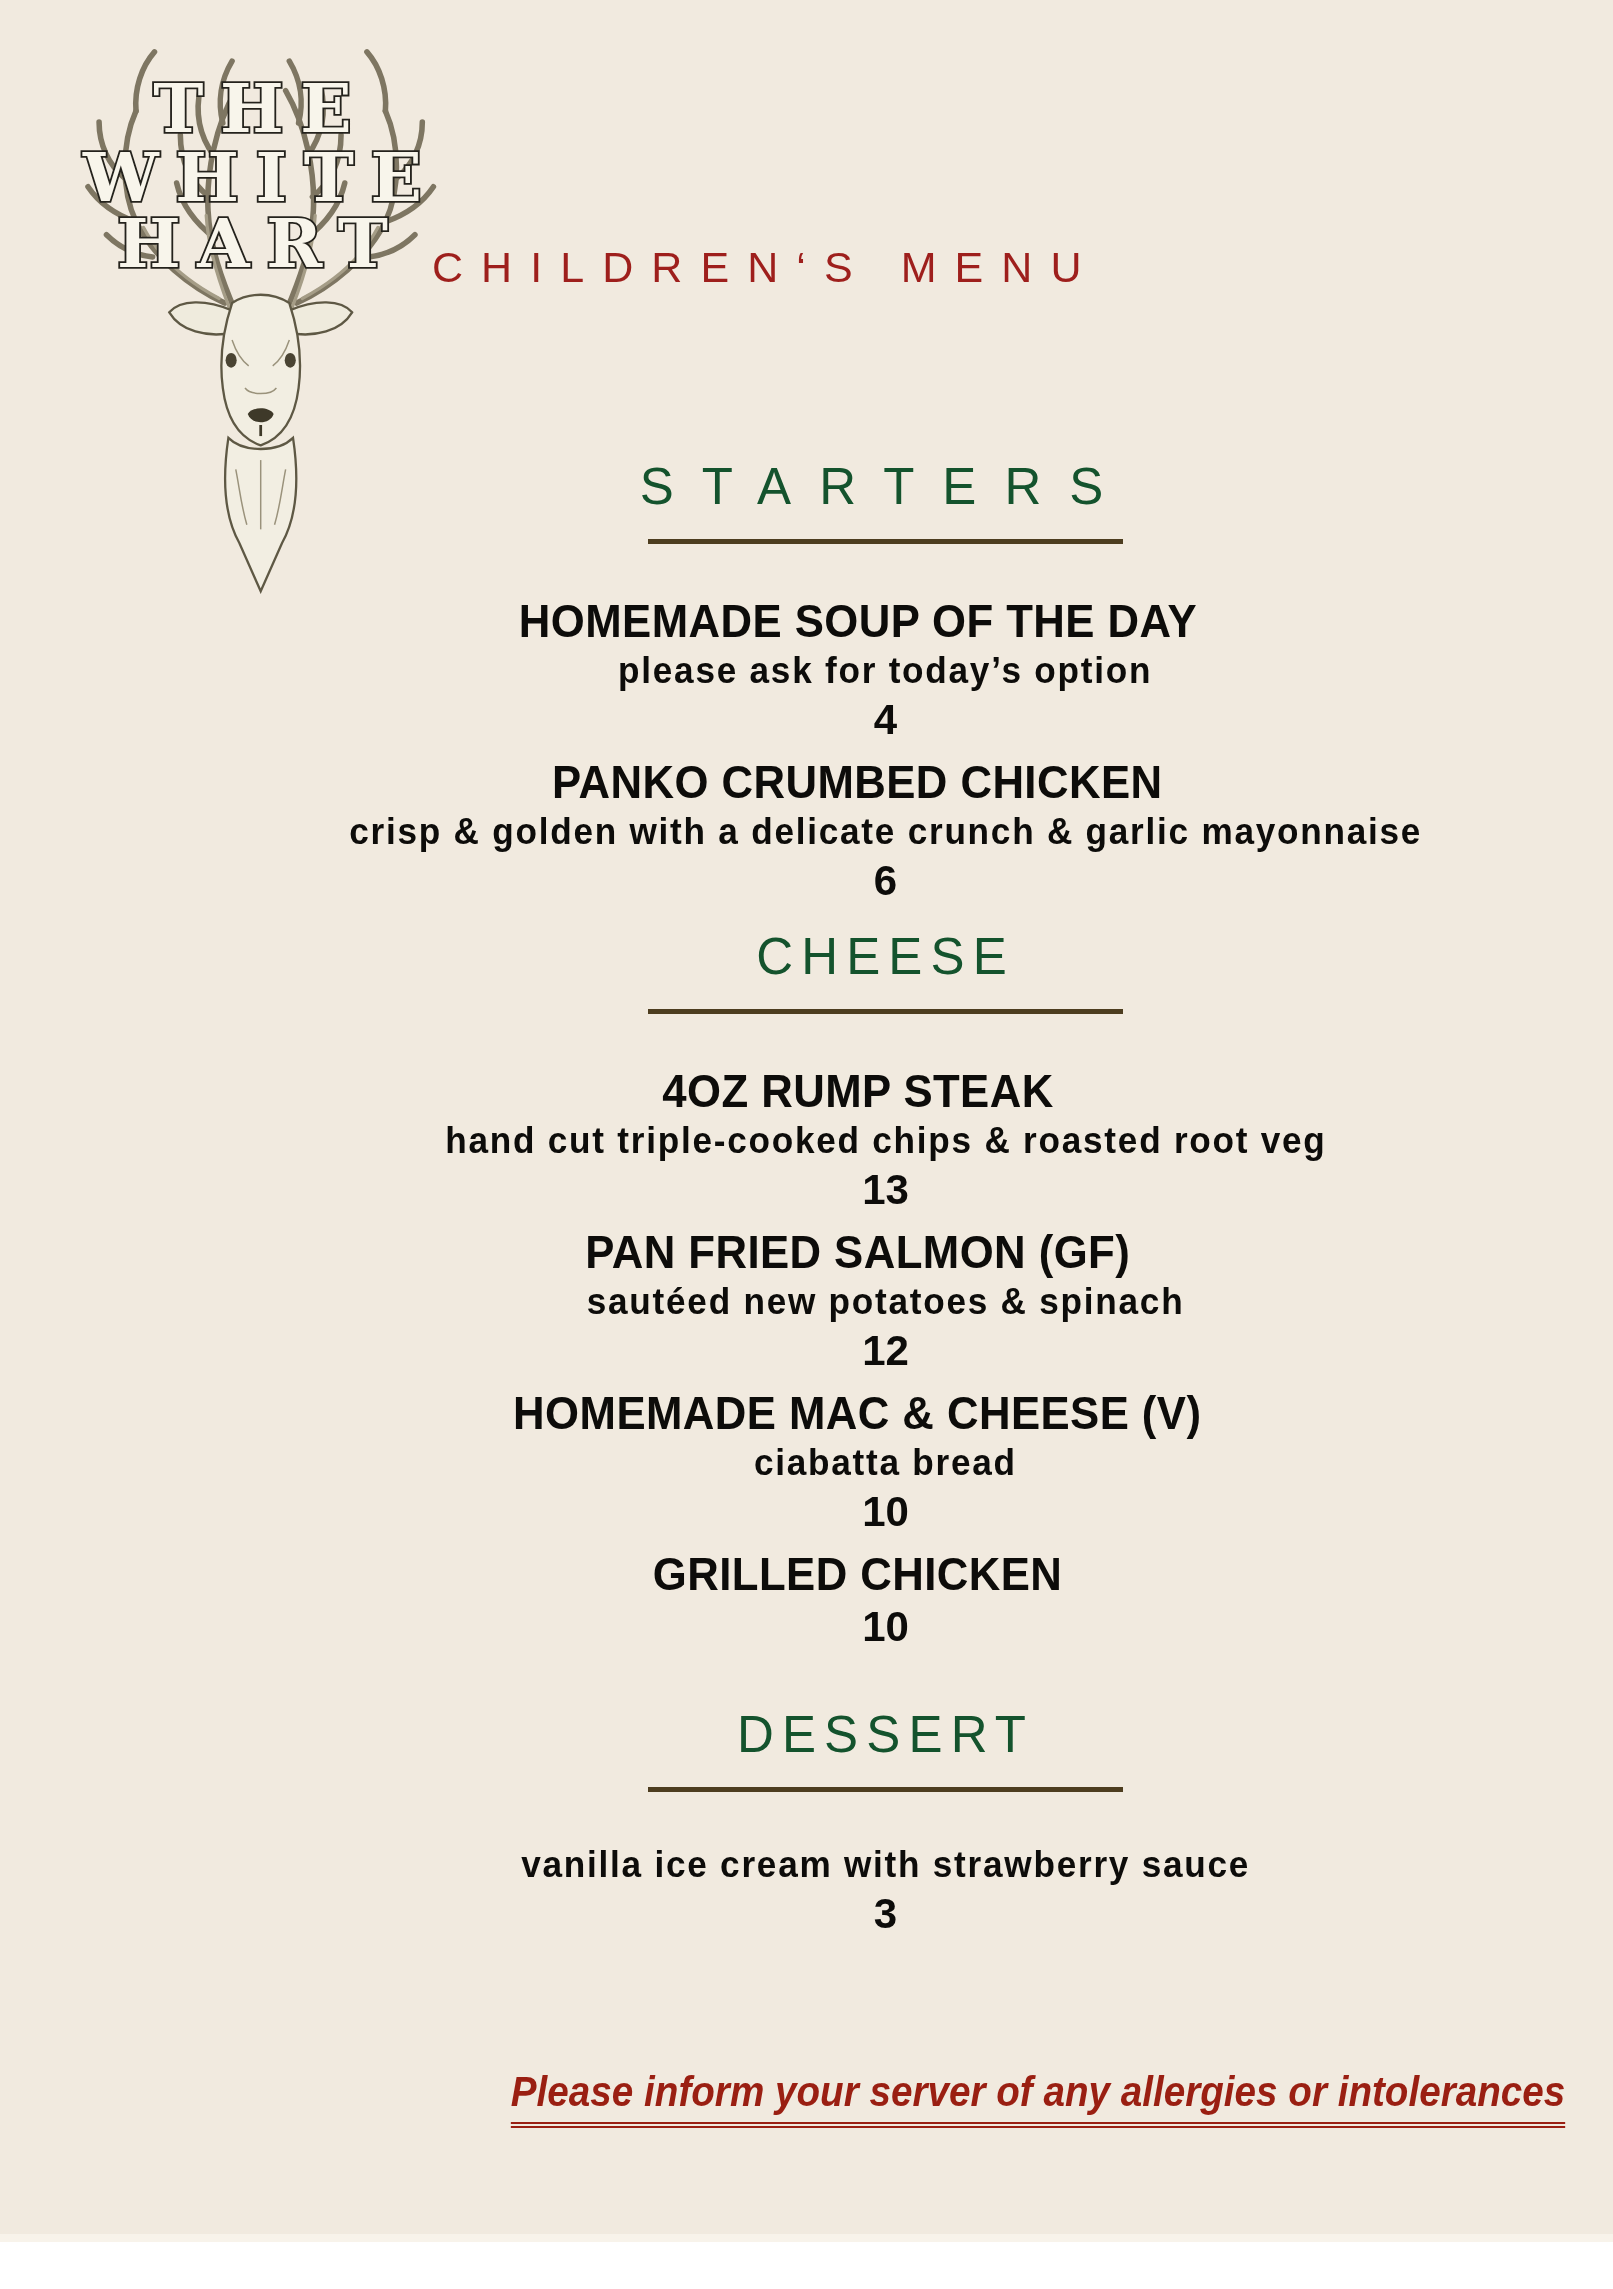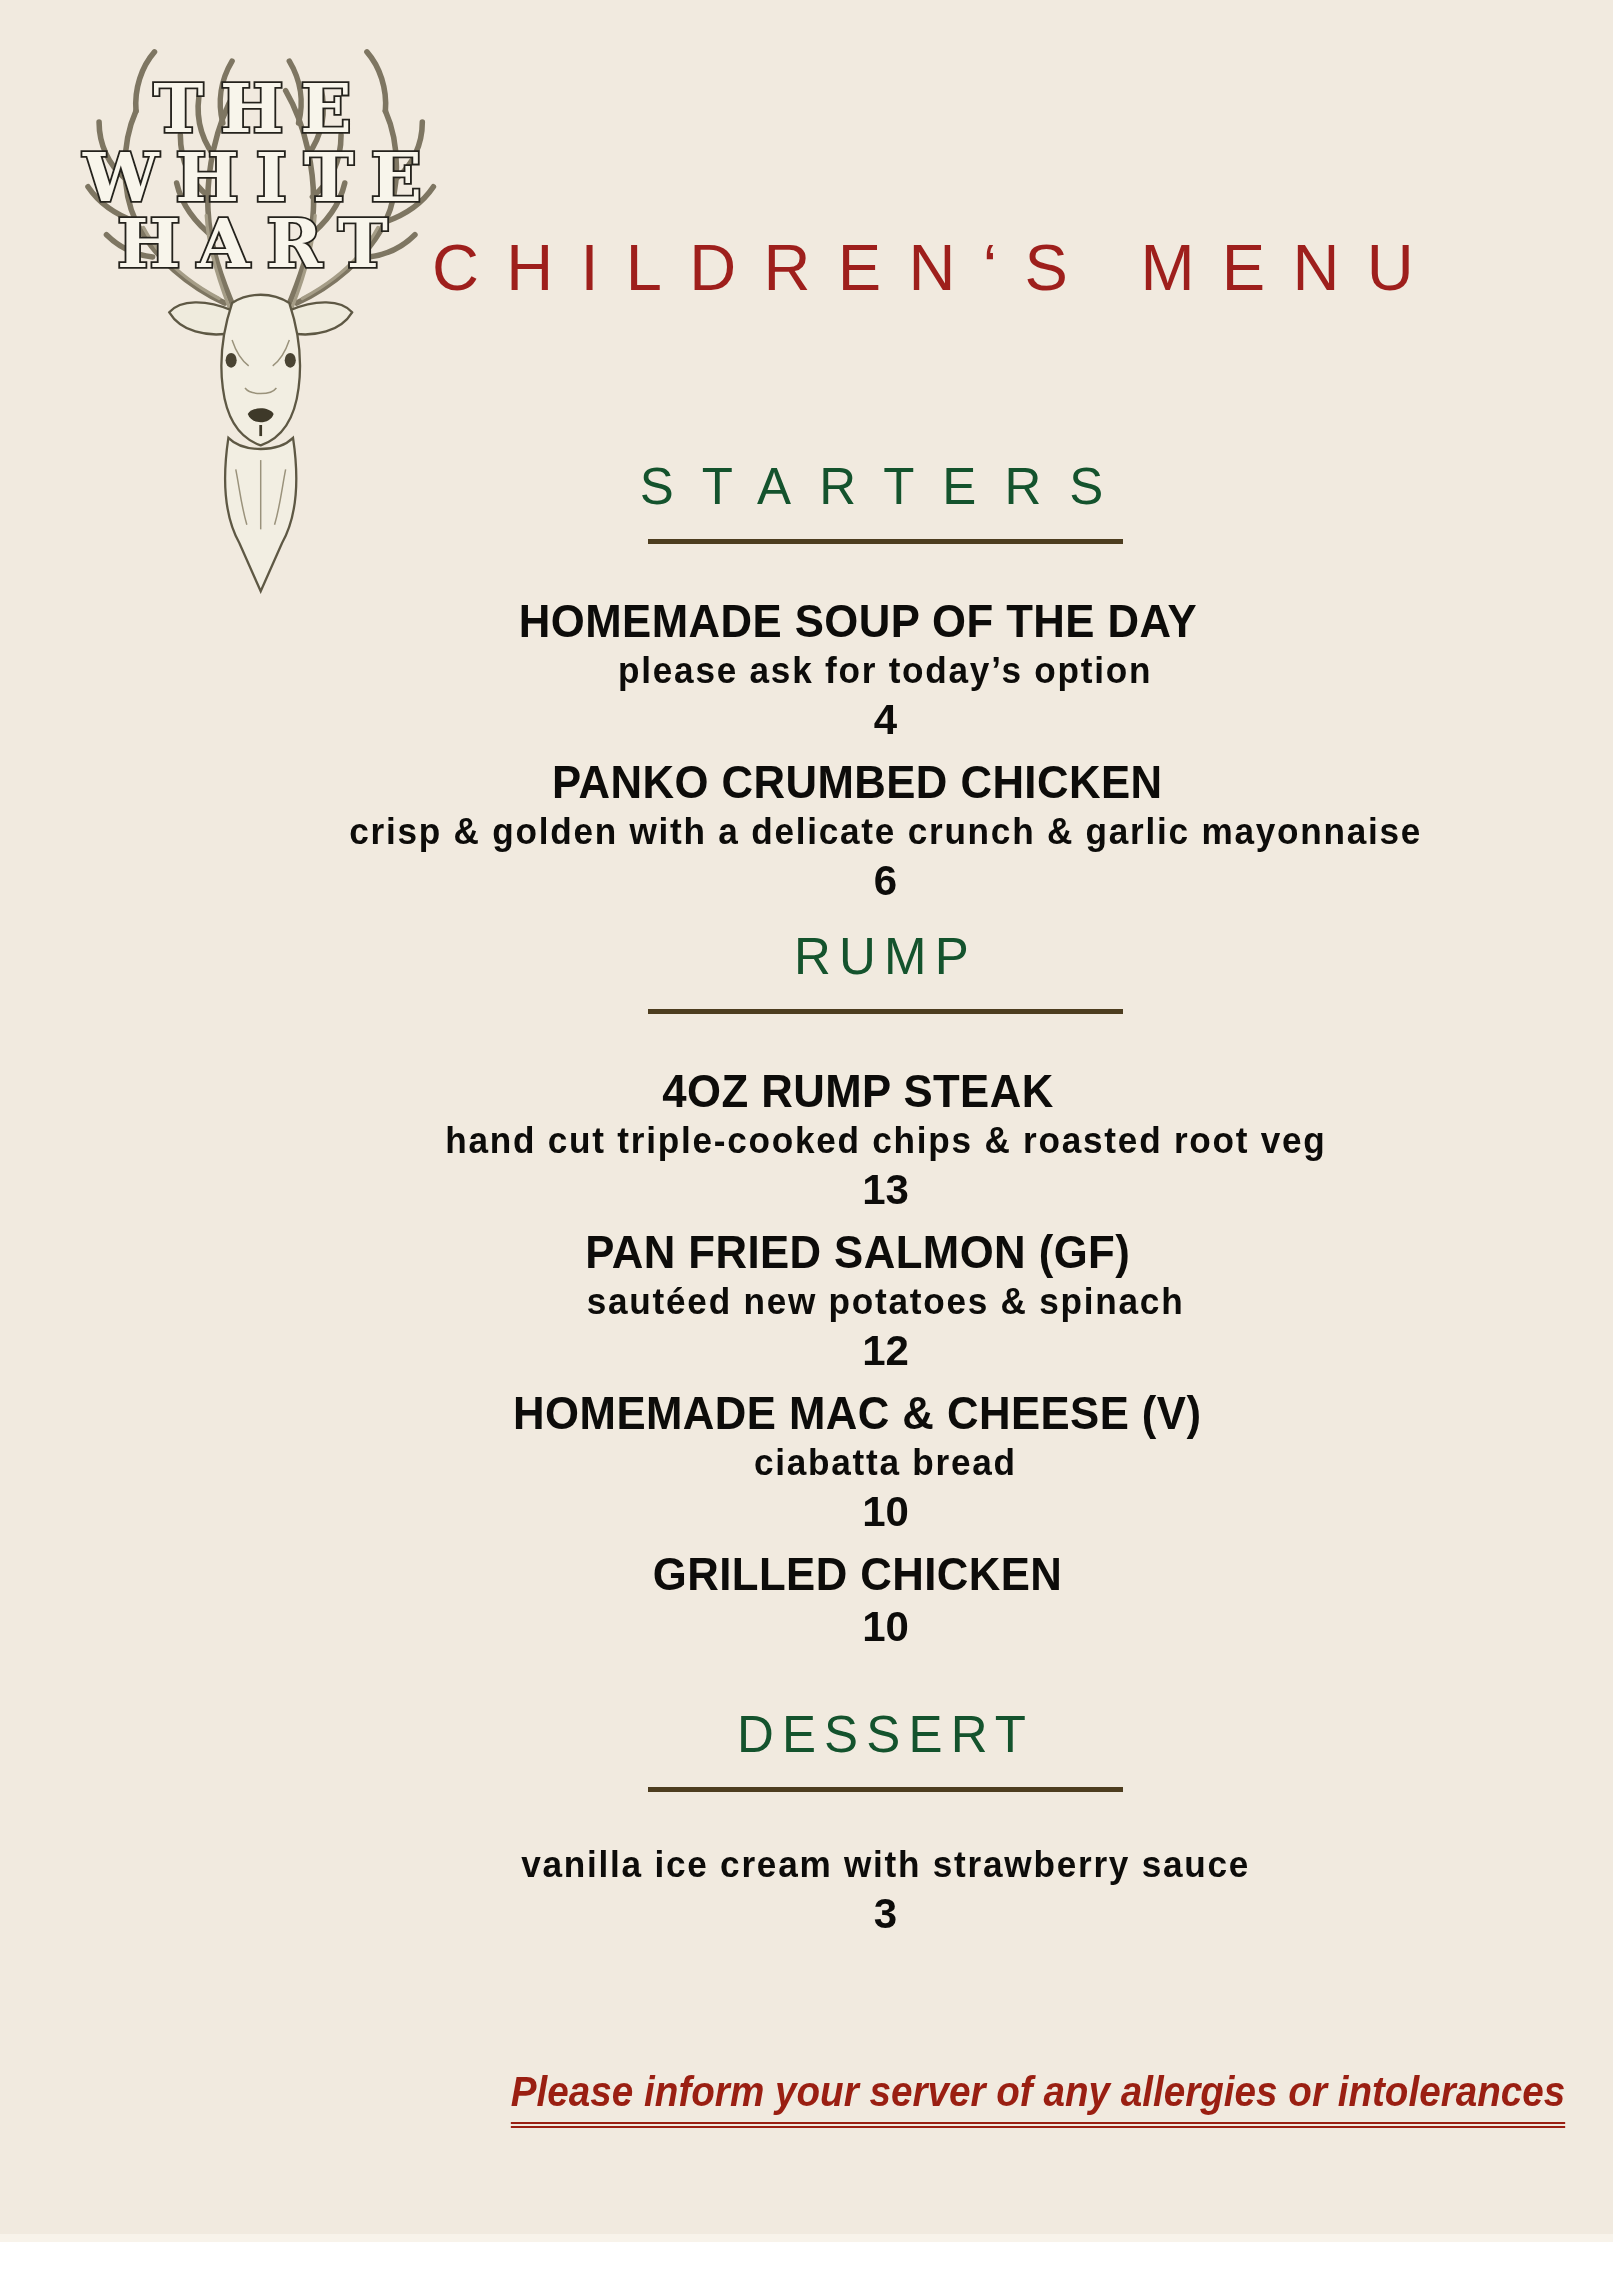--- a/index.html
+++ b/index.html
@@ -21,21 +21,21 @@
     letter-spacing:18px;
     fill:#F8F5EB;
     stroke:#24221C;
     stroke-width:4px;
     paint-order:stroke fill;
     text-anchor:middle;
   }
   
   .menu-title{
     position:absolute;left:432px;top:228px;
-    font-size:65px;line-height:79px;
+    font-size:43px;line-height:79px;
     letter-spacing:0.42em;
     color:#9E1F1C;
     white-space:nowrap;
   }
   
   .section{position:absolute;left:172px;width:1427px;text-align:center;}
   .section-starters{top:458px;}
   .section-mains{top:928px;}
   .section-dessert{top:1706px;}
   .section-heading{
@@ -170,21 +170,21 @@
       </div>
       <div class="item">
         <div class="item-name-row"><span class="item-name">PANKO CRUMBED CHICKEN</span></div>
         <div class="item-desc-row"><span class="item-desc">crisp &amp; golden with a delicate crunch &amp; garlic mayonnaise</span></div>
         <div class="item-price">6</div>
       </div>
     </div>
   </div>
 
   <div class="section section-mains">
-    <div class="section-heading">RUMP</div>
+    <div class="section-heading">CHEESE</div>
     <div class="heading-rule"></div>
     <div class="items">
       <div class="item">
         <div class="item-name-row"><span class="item-name">4OZ RUMP STEAK</span></div>
         <div class="item-desc-row"><span class="item-desc">hand cut triple-cooked chips &amp; roasted root veg</span></div>
         <div class="item-price">13</div>
       </div>
       <div class="item">
         <div class="item-name-row"><span class="item-name">PAN FRIED SALMON (GF)</span></div>
         <div class="item-desc-row"><span class="item-desc">sautéed new potatoes &amp; spinach</span></div>

